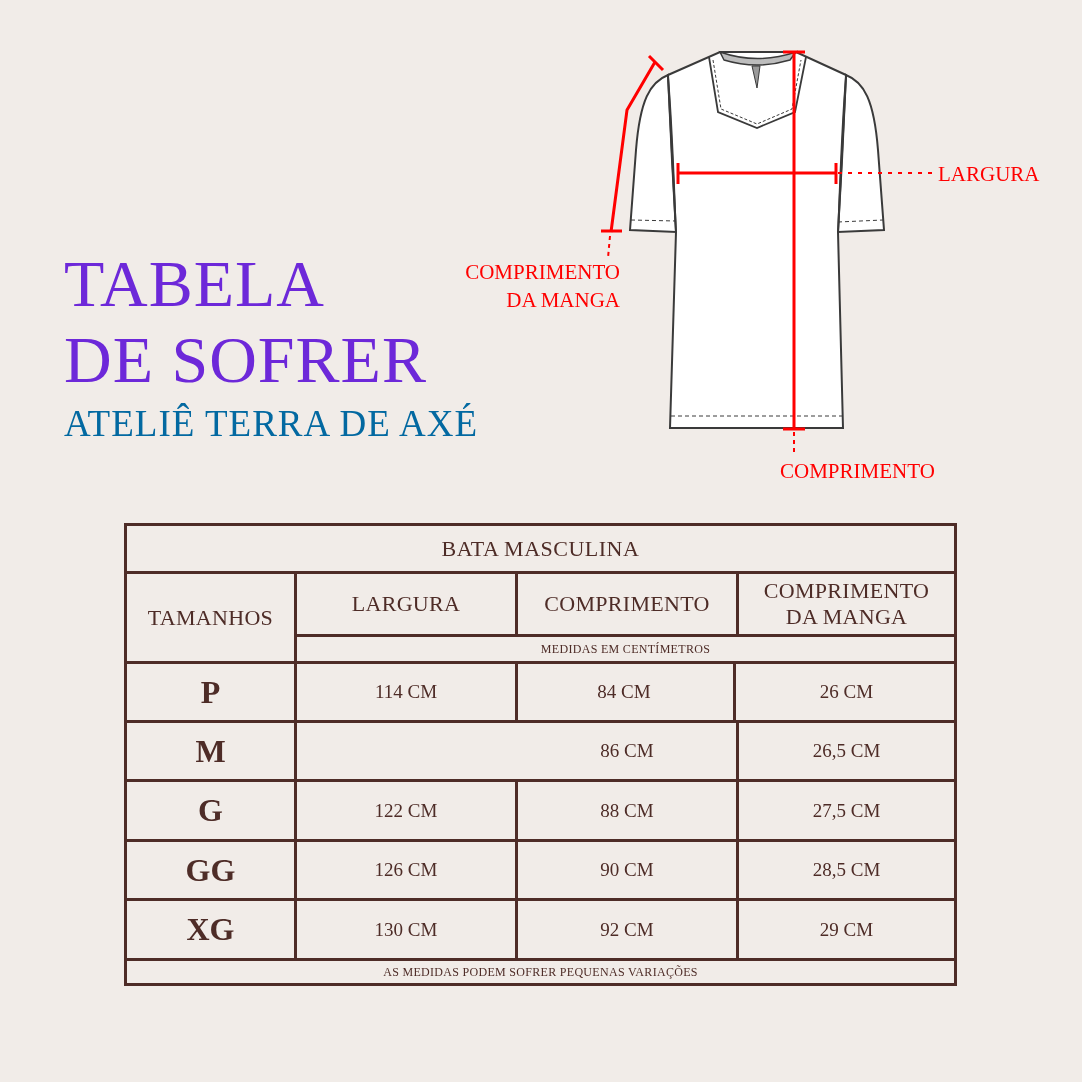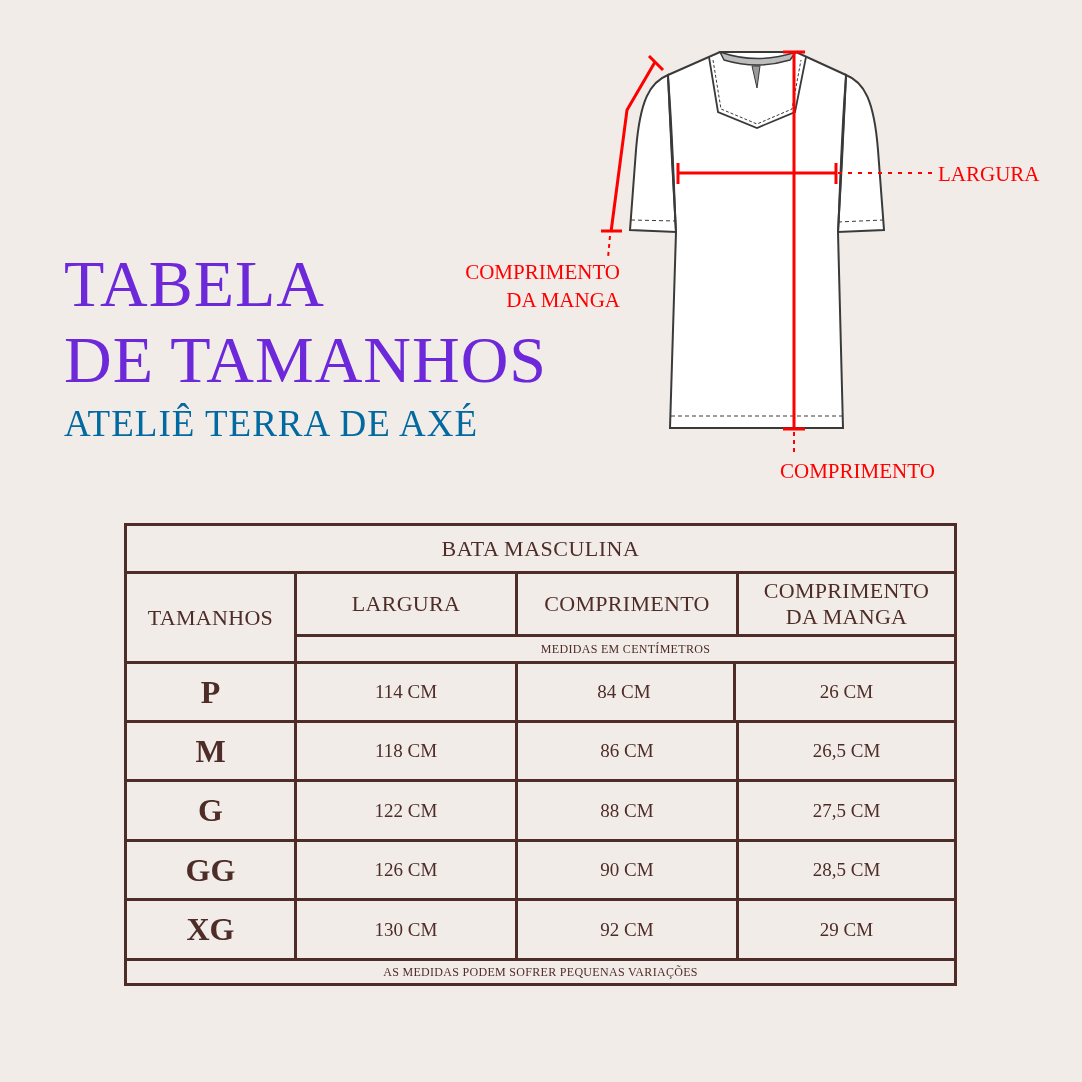--- a/index.html
+++ b/index.html
@@ -45,21 +45,21 @@
     .hdr { font-size: 22px; line-height: 26px; letter-spacing: 0.3px; }
     .small { font-size: 12px; letter-spacing: 0.3px; }
     .size-label { font-size: 32px; font-weight: bold; }
     .val { font-size: 19px; }
   </style>
 </head>
 <body>
 
 <div class="title-block">
   <div class="title-line">TABELA</div>
-  <div class="title-line">DE TAMANHOS</div>
+  <div class="title-line">DE SOFRER</div>
   <div class="subtitle">ATELIÊ TERRA DE AXÉ</div>
 </div>
 
 <div class="diagram">
   <svg width="1082" height="500" viewBox="0 0 1082 500">
 
     <path d="M668,75 C650,82 640,100 636,150 L630,230 L676,232 L672,160 Z" fill="#fff" stroke="#3a3a3a" stroke-width="2"></path>
     <line x1="631" y1="220" x2="676" y2="221" stroke="#3a3a3a" stroke-width="1" stroke-dasharray="4,3"></line>
 
     <path d="M846,75 C864,82 874,100 878,150 L884,230 L838,232 L842,160 Z" fill="#fff" stroke="#3a3a3a" stroke-width="2"></path>
@@ -121,21 +121,20 @@
   </div>
 
   <div class="row" style="top:138px; height:59px;">
     <div class="cell vline size-label" style="left:0; width:170px;">P</div>
     <div class="cell vline val" style="left:170px; width:221px;">114 CM</div>
     <div class="cell vline val" style="left:388px; width:221px;">84 CM</div>
     <div class="cell val" style="left:612px; right:0;">26 CM</div>
   </div>
   <div class="row" style="top:197px; height:59px;">
     <div class="cell vline size-label" style="left:0; width:170px;">M</div>
-    <div class="cell vline val" style="left:170px; width:221px;">118 CM</div>
     <div class="cell vline val" style="left:391px; width:221px;">86 CM</div>
     <div class="cell val" style="left:612px; right:0;">26,5 CM</div>
   </div>
   <div class="row" style="top:256px; height:60px;">
     <div class="cell vline size-label" style="left:0; width:170px;">G</div>
     <div class="cell vline val" style="left:170px; width:221px;">122 CM</div>
     <div class="cell vline val" style="left:391px; width:221px;">88 CM</div>
     <div class="cell val" style="left:612px; right:0;">27,5 CM</div>
   </div>
   <div class="row" style="top:316px; height:59px;">

